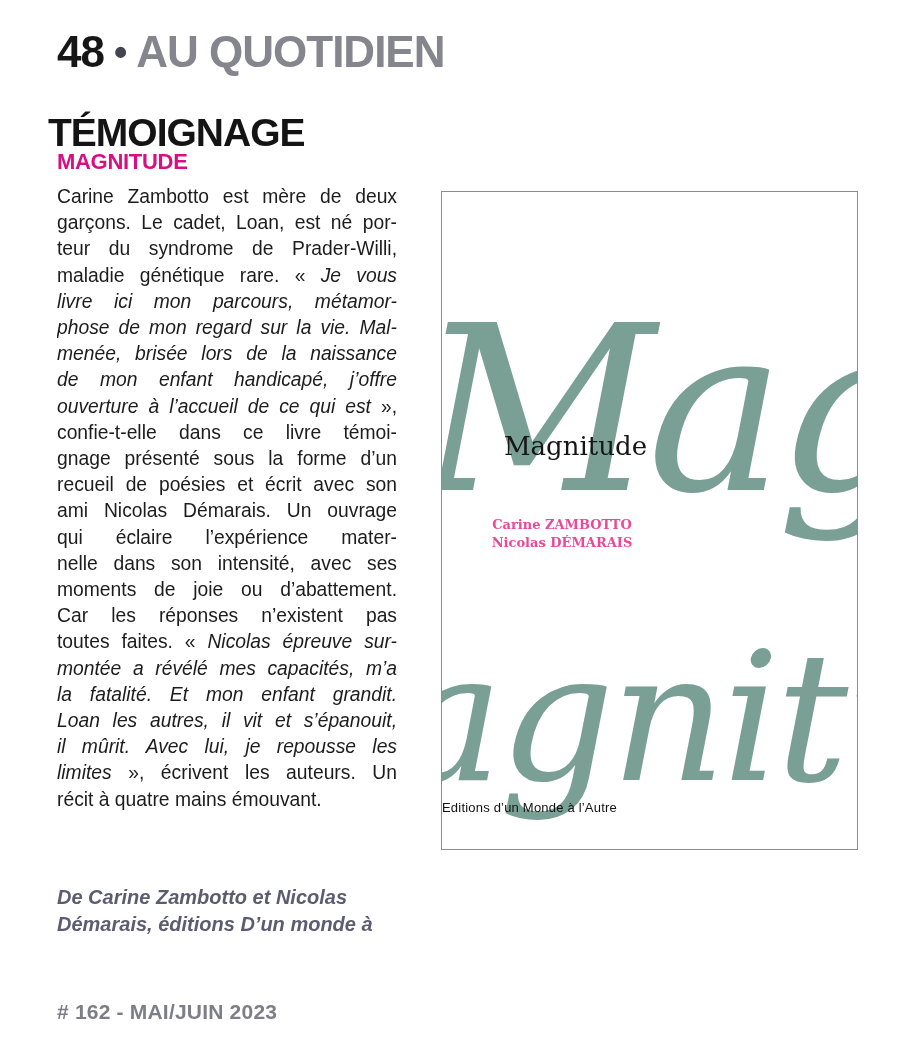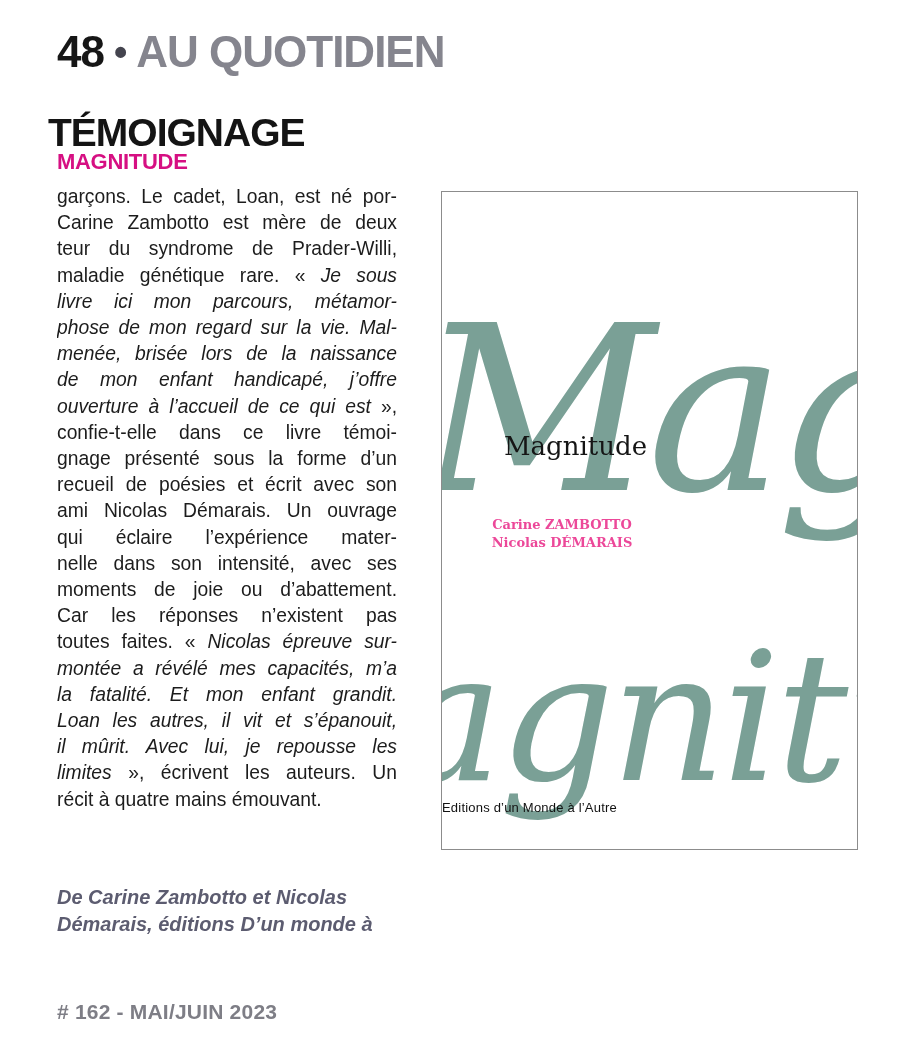--- a/index.html
+++ b/index.html
@@ -96,24 +96,24 @@
 <div class="page">
 
   <div class="masthead">
     <span class="num">48</span><span class="dot">•</span><span class="section">AU QUOTIDIEN</span>
   </div>
 
   <h1 class="category" style="margin:0">TÉMOIGNAGE</h1>
   <h2 class="kicker" style="margin:0">MAGNITUDE</h2>
 
   <div class="bodycol">
+      <div class="body-line"><span>Carine Zambotto est mère de deux</span></div>
       <div class="body-line"><span>garçons. Le cadet, Loan, est né por-</span></div>
-      <div class="body-line"><span>Carine Zambotto est mère de deux</span></div>
       <div class="body-line"><span>teur du syndrome de Prader-Willi,</span></div>
-      <div class="body-line"><span>maladie génétique rare. « </span><span class="it">Je sous</span></div>
+      <div class="body-line"><span>maladie génétique rare. « </span><span class="it">Je vous</span></div>
       <div class="body-line"><span class="it">livre ici mon parcours, métamor-</span></div>
       <div class="body-line"><span class="it">phose de mon regard sur la vie. Mal-</span></div>
       <div class="body-line"><span class="it">menée, brisée lors de la naissance</span></div>
       <div class="body-line"><span class="it">de mon enfant handicapé, j’offre</span></div>
       <div class="body-line"><span class="it">ouverture à l’accueil de ce qui est</span><span> »,</span></div>
       <div class="body-line"><span>confie-t-elle dans ce livre témoi-</span></div>
       <div class="body-line"><span>gnage présenté sous la forme d’un</span></div>
       <div class="body-line"><span>recueil de poésies et écrit avec son</span></div>
       <div class="body-line"><span>ami Nicolas Démarais. Un ouvrage</span></div>
       <div class="body-line"><span>qui éclaire l’expérience mater-</span></div>

